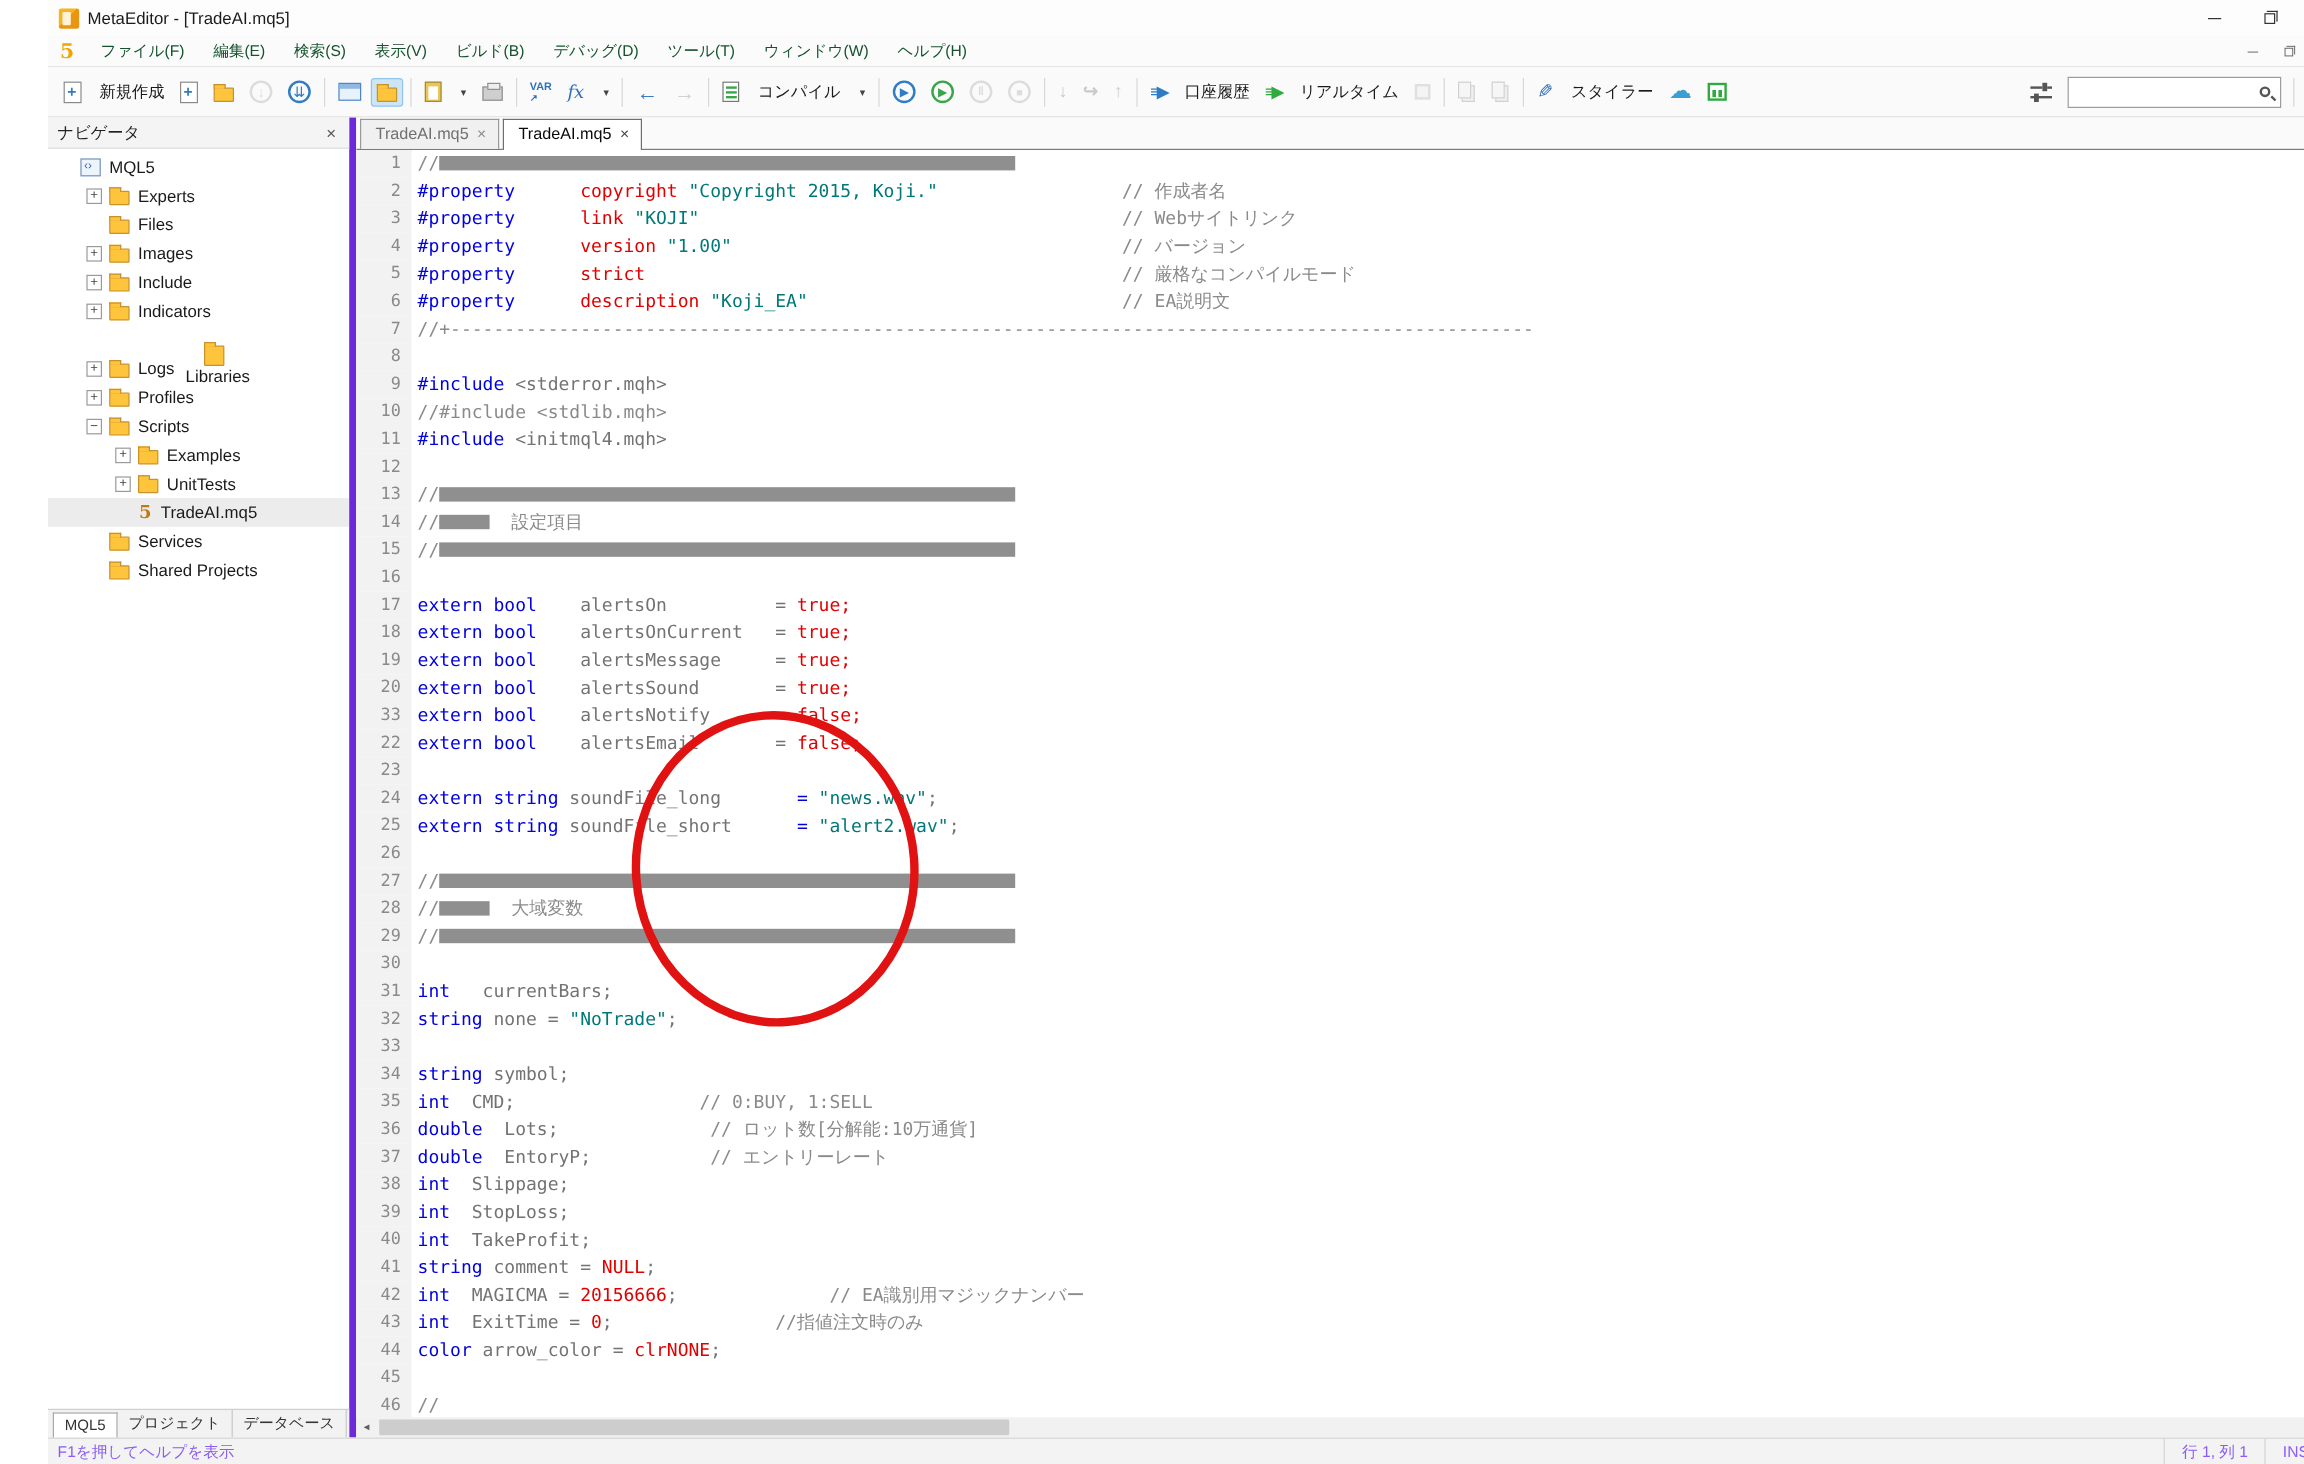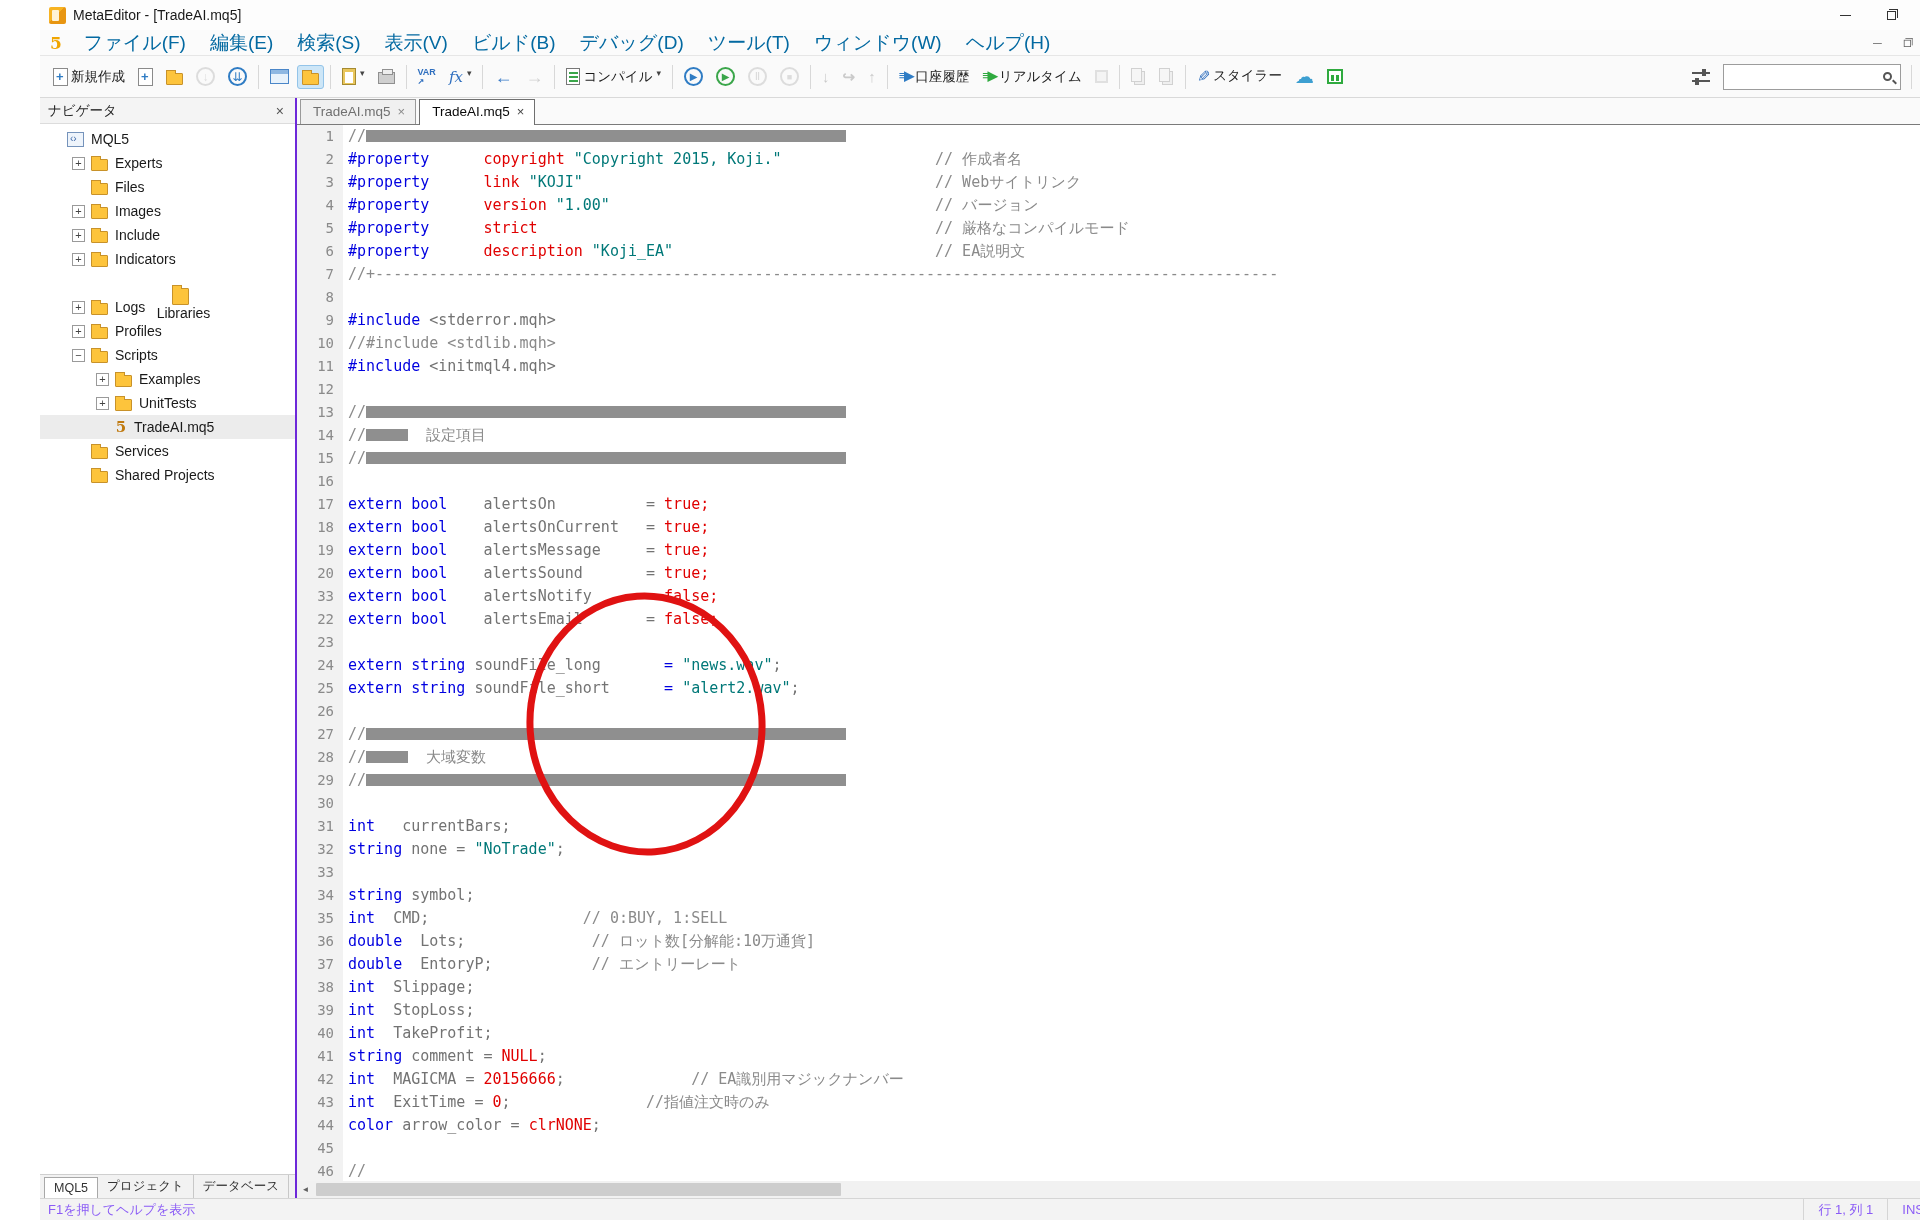--- a/index.html
+++ b/index.html
@@ -18,29 +18,29 @@
   .g-max { width:9px; height:9px; border:1px solid #333; display:block; position:relative; }
   .g-max::before{ content:""; position:absolute; left:1px; top:-3px; width:8px; height:8px; border-top:1px solid #333; border-right:1px solid #333; }
   .g-close { position:relative; width:11px; height:11px; display:block; }
   .g-close::before,.g-close::after{ content:""; position:absolute; left:5px; top:0; width:1px; height:11px; background:#333; }
   .g-close::before{ transform:rotate(45deg);} .g-close::after{ transform:rotate(-45deg);}
 
   
   .menubar { height:26px; display:flex; align-items:center; background:#fbfbfb; border-bottom:1px solid #e6e6e6; flex:0 0 26px; }
   .mql-logo { font-size:17px; font-weight:bold; color:#f0a500; margin:0 10px 0 10px; font-family:"DejaVu Serif",serif; }
   .menu-items { display:flex; height:100%; align-items:center; }
-  .mi { padding:0 12px; font-size:19px; color:#0369a1; height:100%; display:flex; align-items:center; }
+  .mi { padding:0 12px; font-size:13px; color:#14532d; height:100%; display:flex; align-items:center; }
   .child-controls { display:flex; margin-right:8px; }
   .child-btn { width:30px; height:20px; display:flex; align-items:center; justify-content:center; opacity:.75; transform:scale(.8); }
 
   
   .toolbar { height:42px; display:flex; align-items:center; background:#fafafa; border-bottom:1px solid #d9d9d9; padding:0 8px; flex:0 0 42px; }
   .tgroup { display:flex; align-items:center; gap:3px; }
   .tsep { width:1px; height:24px; background:#d8d8d8; margin:0 6px; }
-  .tbtn { display:flex; gap:3px; padding:4px 5px; border-radius:3px; font-size:13.5px; color:#1a1a1a; }
+  .tbtn { display:flex; align-items:center; gap:15px; padding:4px 5px; border-radius:3px; font-size:13.5px; color:#1a1a1a; }
   .tbtn.active { background:#cde6f7; border:1px solid #93c4e9; padding:3px 4px; }
   .caret { font-size:9px; color:#444; margin-left:1px; }
   .dis { opacity:.42; }
   
   .ic { display:inline-flex; align-items:center; justify-content:center; }
   .doc-plus { width:15px; height:18px; background:#fff; border:1px solid #8a8a8a; position:relative; }
   .doc-plus::after{ content:"+"; position:absolute; left:2px; top:2px; font-size:13px; font-weight:bold; color:#2f7cc4; line-height:11px; }
   .folder-ic { width:17px; height:12px; background:#fdc43c; border:1px solid #c8922a; border-radius:1px; position:relative; margin-top:4px; }
   .folder-ic::before{ content:""; position:absolute; left:-1px; top:-4px; width:8px; height:3px; background:#fdc43c; border:1px solid #c8922a; border-bottom:none; }
   .circ { width:19px; height:19px; border-radius:50%; display:flex; align-items:center; justify-content:center; font-size:12px; }
@@ -76,21 +76,21 @@
   .search-wrap input{ flex:1; border:none; outline:none; font-size:13px; padding:0 6px; min-width:0; background:transparent; }
   .mag-ic { width:9px; height:9px; border:2px solid #555; border-radius:50%; position:relative; margin-right:8px; flex:0 0 auto; }
   .mag-ic::after{ content:""; position:absolute; left:7px; top:7px; width:5px; height:2px; background:#555; transform:rotate(45deg); }
   .cap-ic { position:relative; width:24px; height:16px; }
   .cap-ic::before{ content:""; position:absolute; left:2px; top:2px; width:20px; height:7px; background:#2f7cc4; transform:skewX(-30deg); }
   .cap-ic::after{ content:""; position:absolute; left:8px; top:8px; width:8px; height:6px; background:#5b9bd5; }
   .tright { margin-left:auto; display:flex; align-items:center; }
 
   
   .main { flex:1; display:flex; min-height:0; }
-  .navigator { flex:0 0 257px; border-right:2px solid #6d28d9; display:flex; flex-direction:column; background:#fff; min-height:0; }
+  .navigator { flex:0 0 257px; border-right:6px solid #6d28d9; display:flex; flex-direction:column; background:#fff; min-height:0; }
   .nav-header { height:26px; background:#f4f4f4; border-bottom:1px solid #dcdcdc; display:flex; align-items:center; font-size:13.5px; color:#222; padding:0 8px; flex:0 0 26px; }
   .nav-close { margin-left:auto; font-size:14px; color:#555; padding:0 3px; }
   .nav-tree { flex:1; overflow:hidden; padding-top:3px; }
   .nrow { height:24px; display:flex; align-items:center; font-size:14px; color:#1a1a1a; }
   .nrow.sel { background:#ececec; }
   .exp { width:13px; height:13px; border:1px solid #9a9a9a; background:#fff; font-size:11px; line-height:10px; text-align:center; color:#444; margin-right:6px; flex:0 0 13px; }
   .expspace { width:13px; margin-right:6px; flex:0 0 13px; }
   .ic-mql5 { width:17px; height:15px; border:1px solid #7593bb; background:#eef4fb; margin-right:7px; position:relative; flex:0 0 17px; }
   .ic-mql5::after{ content:"\2039\203A"; position:absolute; left:2px; top:0px; font-size:10px; color:#3d68a8; letter-spacing:0; }
   .ic-mq5 { font-size:15px; font-weight:bold; color:#c07a10; margin-right:7px; width:12px; text-align:center; flex:0 0 12px; font-family:"DejaVu Serif",serif; }

